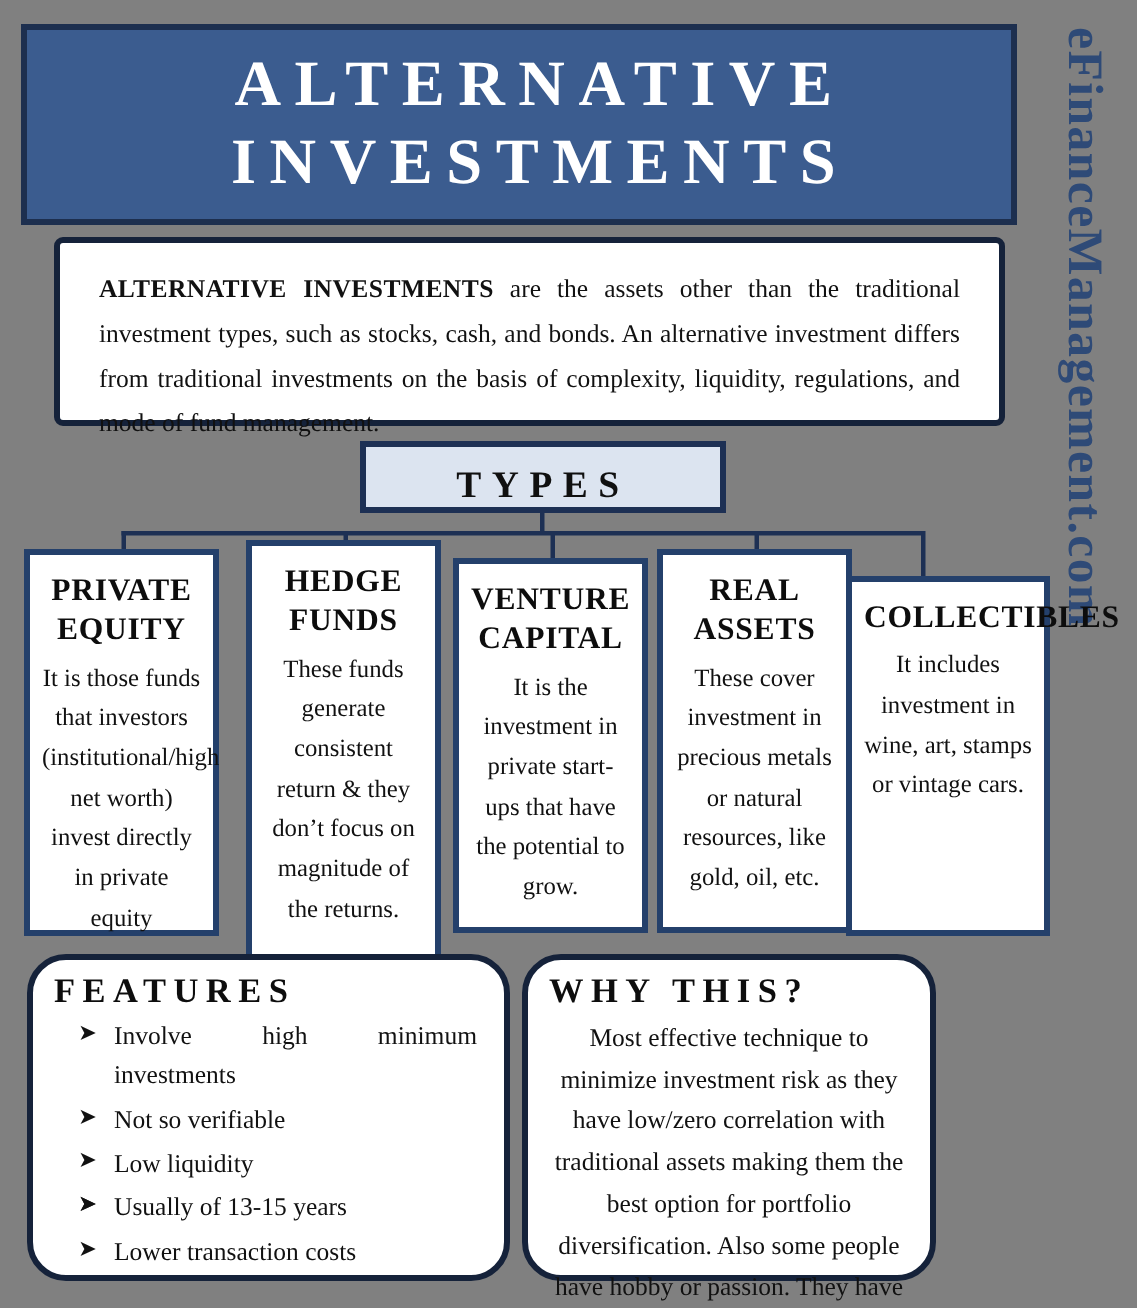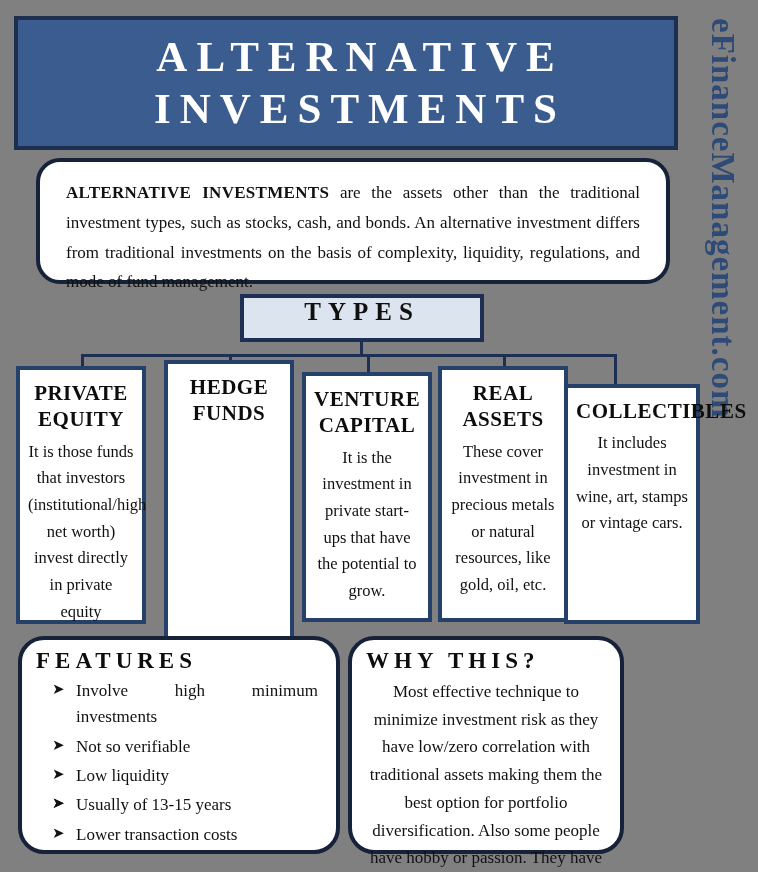--- a/index.html
+++ b/index.html
@@ -69,21 +69,21 @@
 
   
   .intro {
     position: absolute;
     left: 36px;
     top: 158px;
     width: 634px;
     height: 126px;
     background: #ffffff;
     border: 4px solid #15223a;
-    border-radius: 24px;
+    border-radius: 6px;
     box-sizing: border-box;
     padding: 16px 26px 10px 26px;
   }
   .intro p {
     margin: 0;
     font-size: 17px;
     line-height: 1.75;
     color: #111111;
     text-align: justify;
   }
@@ -96,21 +96,21 @@
   .types-box {
     position: absolute;
     left: 240px;
     top: 294px;
     width: 244px;
     height: 48px;
     background: #dce4f0;
     border: 4px solid #1d3054;
     box-sizing: border-box;
     display: flex;
-    align-items: flex-start;
+    align-items: flex-end;
     justify-content: center;
   }
   .types-box span {
     font-size: 25px;
     font-weight: bold;
     letter-spacing: 7px;
     color: #101010;
   }
 
   
@@ -240,20 +240,21 @@
   <div class="conn" style="left:503px; top:354px; width:3px; height:14px;"></div>
   <div class="conn" style="left:614px; top:354px; width:3px; height:32px;"></div>
 
   <div class="cards">
     <div class="card" id="card-0">
       <h3>PRIVATE EQUITY</h3>
       <p>It is those funds that investors (institutional/high net worth) invest directly in private equity</p>
     </div>
     <div class="card" id="card-1">
       <h3>HEDGE FUNDS</h3>
+      <p>These funds generate consistent return &amp; they don’t focus on magnitude of the returns.</p>
     </div>
     <div class="card" id="card-2">
       <h3>VENTURE CAPITAL</h3>
       <p>It is the investment in private start-ups that have the potential to grow.</p>
     </div>
     <div class="card" id="card-3">
       <h3>REAL ASSETS</h3>
       <p>These cover investment in precious metals or natural resources, like gold, oil, etc.</p>
     </div>
     <div class="card" id="card-4">

